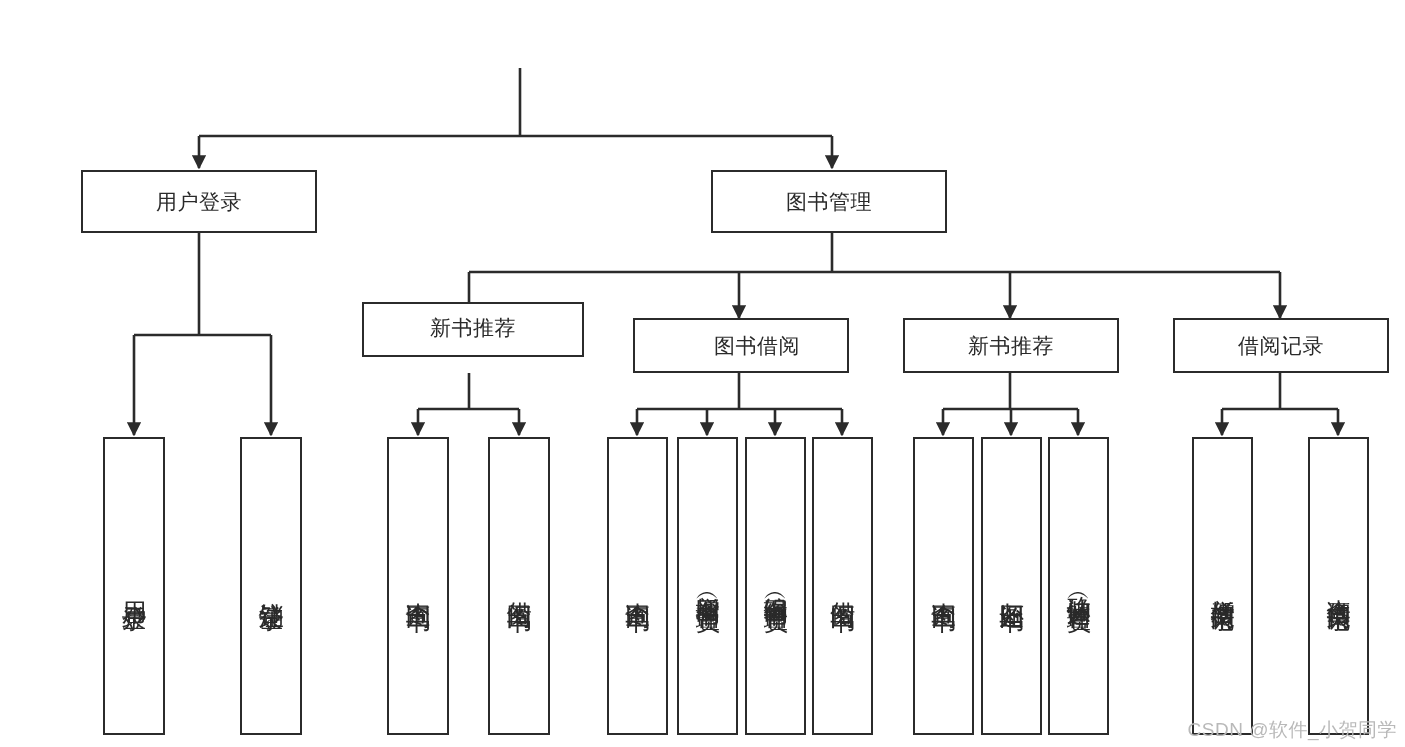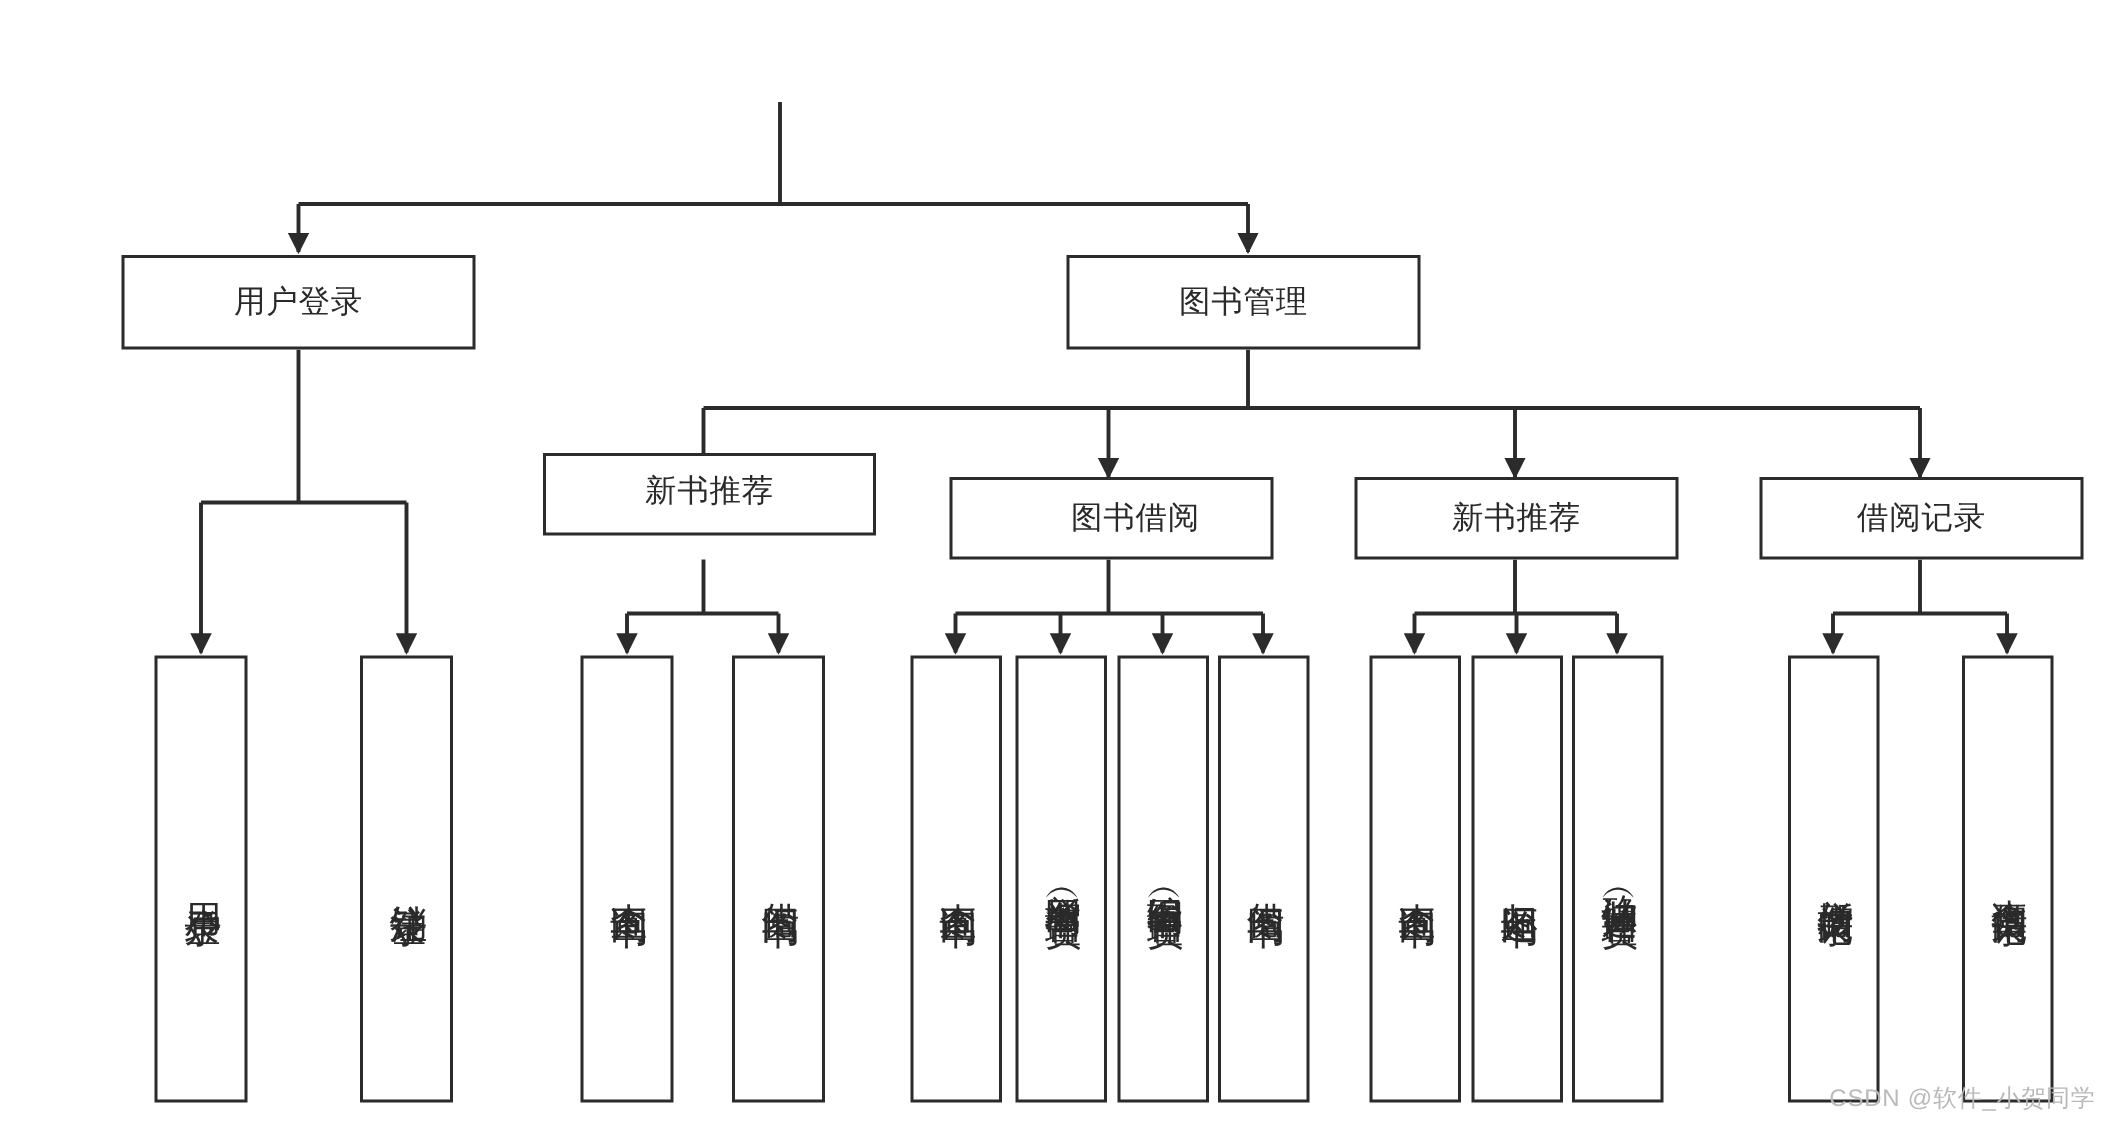--- a/index.html
+++ b/index.html
@@ -67,21 +67,21 @@
     letter-spacing: 2px;
     white-space: nowrap;
   }
   .node.vert.tall .label {
     font-size: 24px;
   }
   #watermark {
     position: absolute;
     right: 8px;
     bottom: 4px;
-    font-size: 16px;
+    font-size: 19px;
     color: #b9b9b9;
     letter-spacing: 0.5px;
     white-space: nowrap;
     z-index: 5;
   }
 </style>
 </head>
 <body>
 
 <div id="diagram-root">

